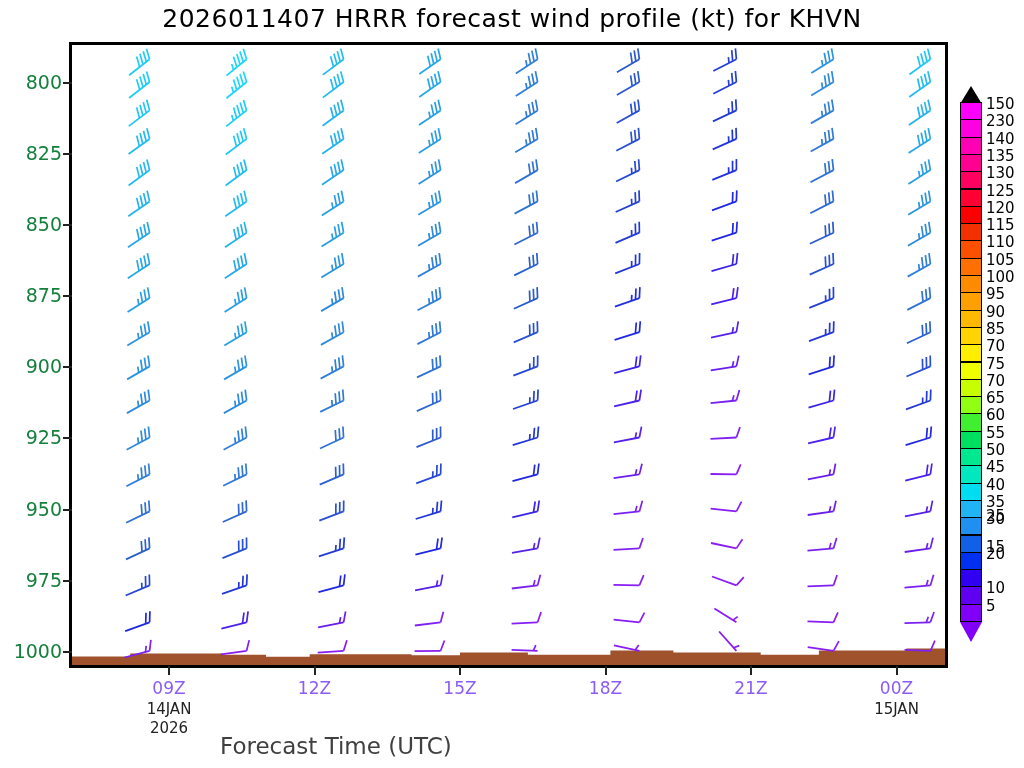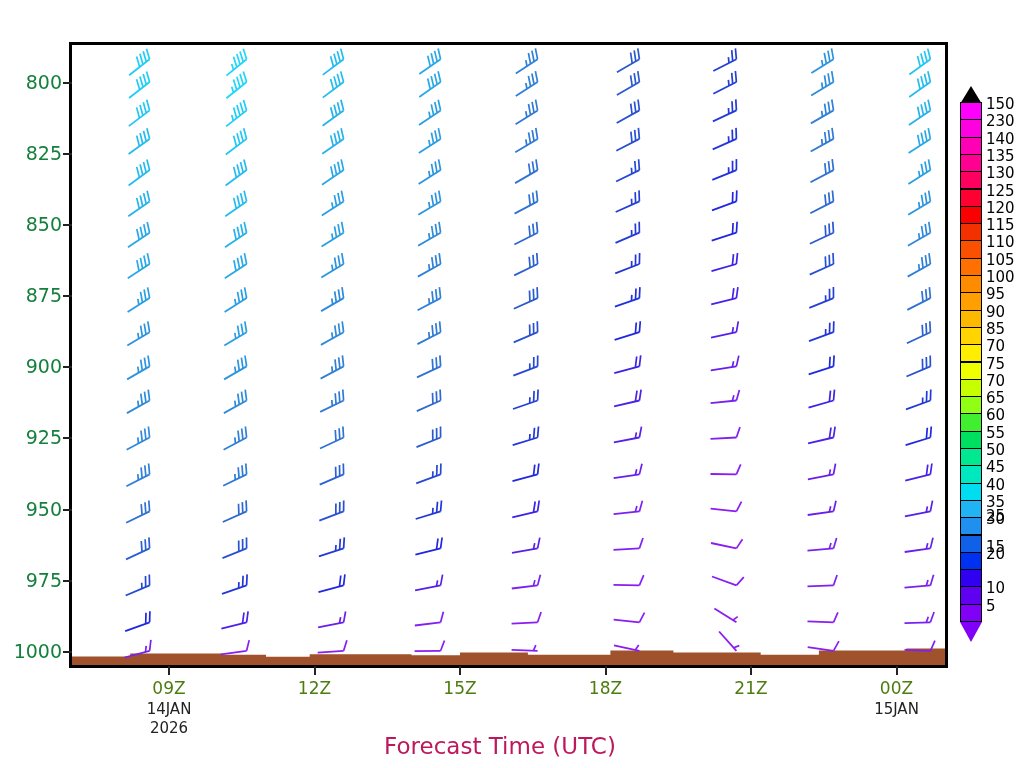--- a/index.html
+++ b/index.html
@@ -32,32 +32,32 @@
   
   .ytick-label{
     position:absolute;text-align:right;width:60px;
     font-size:19px;color:#15803d;
     font-family:"DejaVu Sans","Liberation Sans",sans-serif;
   }
   .ytick-mark{position:absolute;height:2px;width:9px;background:#222;}
 
   .xtick-label{
     position:absolute;text-align:center;width:80px;
-    font-size:17px;color:#4d7c0f;
+    font-size:17px;color:#8b5cf6;
     font-family:"DejaVu Sans","Liberation Sans",sans-serif;
   }
   .xtick-sub{
     position:absolute;text-align:center;width:80px;
     font-size:15px;color:#222;
     font-family:"DejaVu Sans","Liberation Sans",sans-serif;
   }
 
   #xaxis-title{
     position:absolute;left:220px;top:733px;width:560px;
-    text-align:center;font-size:23px;color:#be185d;
+    text-align:left;font-size:23px;color:#404040;
     font-family:"DejaVu Sans","Liberation Sans",sans-serif;
   }
 
   #watermark{
     position:absolute;left:810px;top:742px;width:210px;
     text-align:left;font-size:14px;color:#ff8a80;
     font-family:"DejaVu Sans","Liberation Sans",sans-serif;
   }
 
   
@@ -67,20 +67,21 @@
     position:absolute;left:28px;font-size:15px;color:#000;
     font-family:"DejaVu Sans","Liberation Sans",sans-serif;
     line-height:1;
   }
 </style>
 </head>
 <body>
 
 <div id="root">
 
+  <div id="chart-title">2026011407 HRRR forecast wind profile (kt) for KHVN</div>
 
   <div id="plot-frame">
     <svg id="plot-svg" width="873" height="620">
       <g id="terrain-layer">
           <path d="M 0.0 620 L 0.0 611.5 L 58.2 611.5 L 58.2 608.6 L 150.3 608.6 L 150.3 609.8 L 194.0 609.8 L 194.0 611.8 L 237.7 611.8 L 237.7 609.2 L 339.5 609.2 L 339.5 610.3 L 388.0 610.3 L 388.0 607.5 L 455.9 607.5 L 455.9 609.8 L 538.4 609.8 L 538.4 605.5 L 601.4 605.5 L 601.4 607.5 L 688.7 607.5 L 688.7 609.8 L 746.9 609.8 L 746.9 605.5 L 834.2 605.5 L 834.2 603.5 L 873.0 603.5 L 873.0 603.5 L 873 620 Z" fill="#a0522d"></path>
         </g>
       <g id="barb-layer">
           <g>
             <line x1="77.6" y1="14.2" x2="57.1" y2="30.2" stroke="#20cdf6" stroke-width="1.8" stroke-linecap="butt"></line>
             <line x1="77.6" y1="14.2" x2="74.5" y2="3.7" stroke="#20cdf6" stroke-width="1.7" stroke-linecap="butt"></line>

